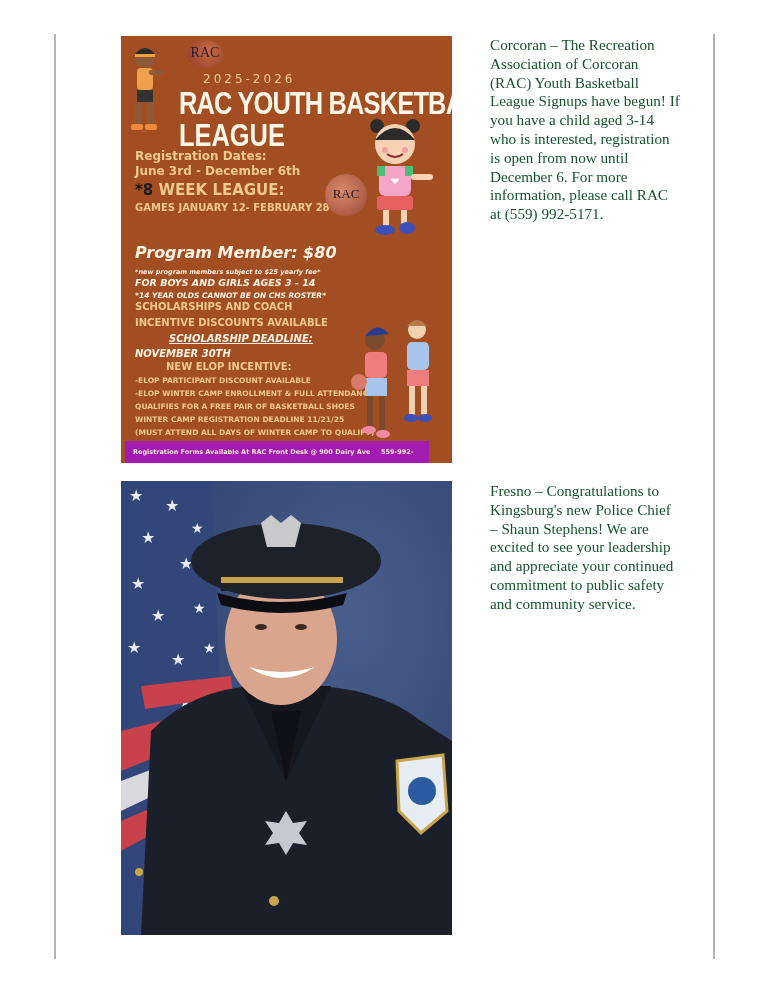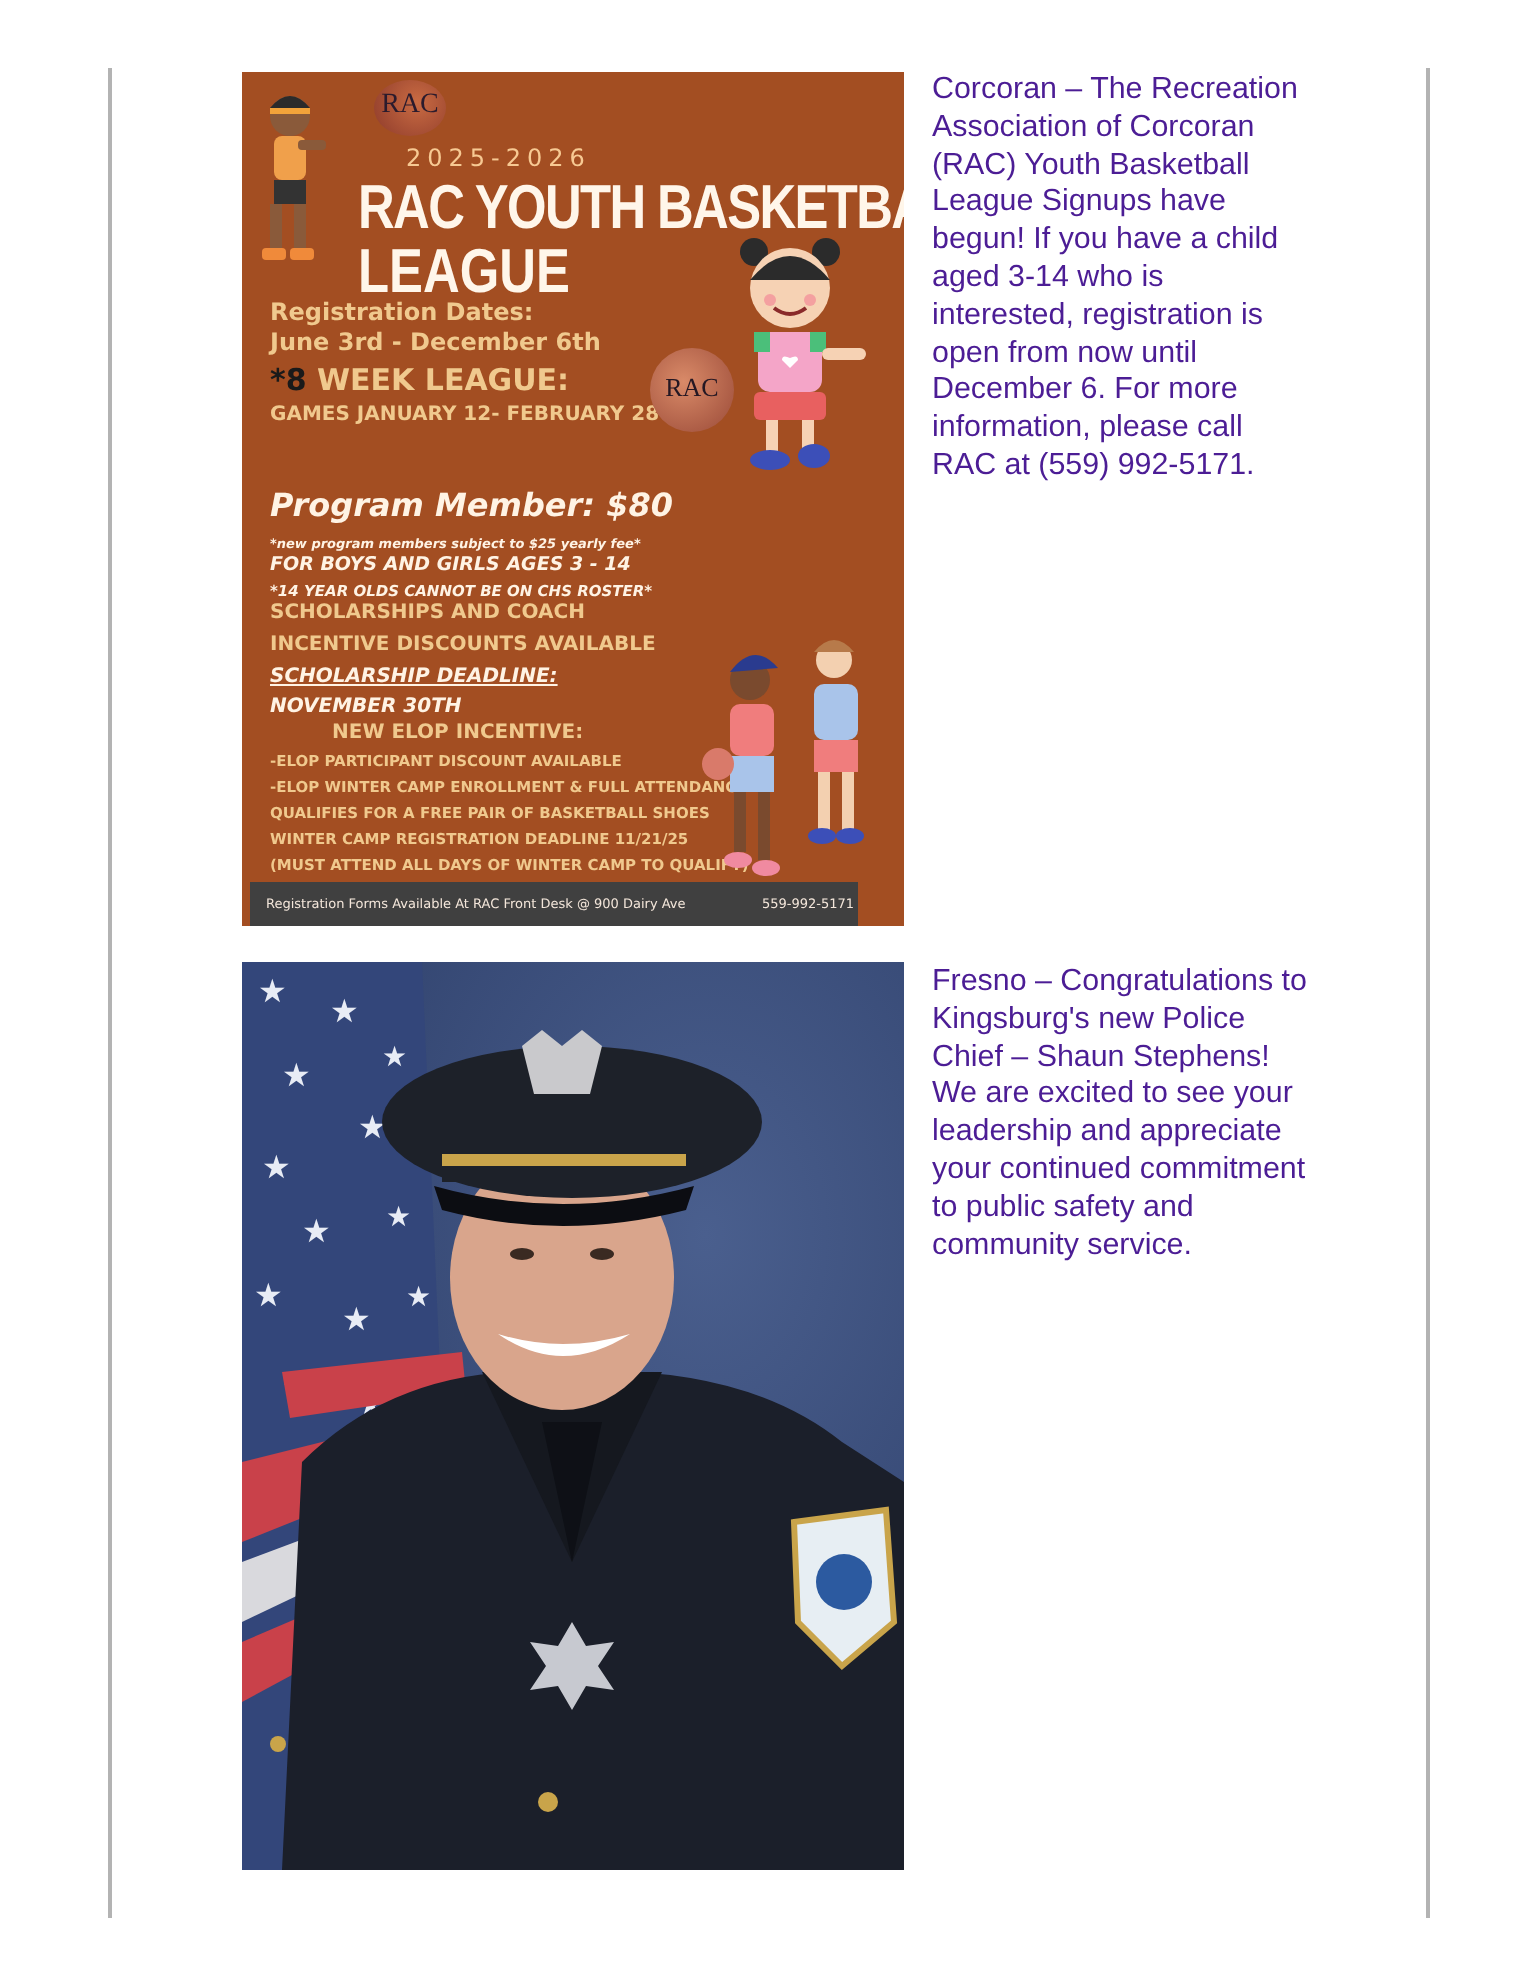--- a/index.html
+++ b/index.html
@@ -15,34 +15,34 @@
   .flyer .title1 { position: absolute; left: 58px; top: 50px; font-family: "Liberation Sans", sans-serif; font-weight: bold; font-size: 31px; color: #fff6ea; letter-spacing: -1px; transform: scaleX(0.82); transform-origin: left; white-space: nowrap; }
   .flyer .title2 { position: absolute; left: 58px; top: 82px; font-family: "Liberation Sans", sans-serif; font-weight: bold; font-size: 31px; color: #fff6ea; transform: scaleX(0.82); transform-origin: left; }
   .flyer .line { position: absolute; left: 14px; white-space: nowrap; font-weight: bold; }
   .flyer .md { font-size: 12px; }
   .flyer .lg { font-size: 16px; font-style: italic; color: #fff3e4; }
   .flyer .it { font-style: italic; color: #fff3e4; }
   .flyer .u { text-decoration: underline; }
   .flyer .tiny { font-size: 6.5px; font-style: italic; color: #fff3e4; }
   .flyer .star8 { color: #1a1a1a; }
   .flyer .side { position: absolute; left: 210px; top: 233px; width: 110px; text-align: center; font-size: 7.5px; font-style: italic; font-weight: bold; color: #fff3e4; text-decoration: underline; line-height: 11px; }
-  .flyer .footer { position: absolute; left: 4px; top: 405px; width: 304px; height: 22px; background: #404040; color: #f3e6da; font-size: 6.5px; font-weight: normal; line-height: 22px; }
+  .flyer .footer { position: absolute; left: 4px; top: 405px; width: 304px; height: 22px; background: #a21caf; color: #f3e6da; font-size: 6.5px; font-weight: bold; line-height: 22px; }
   .flyer .footer .l { position: absolute; left: 8px; }
   .flyer .footer .r { position: absolute; left: 256px; }
   
   .kid-boy { position: absolute; left: 4px; top: 8px; width: 40px; height: 92px; }
   .kid-girl { position: absolute; left: 236px; top: 82px; width: 86px; height: 126px; }
   .players { position: absolute; left: 226px; top: 282px; width: 96px; height: 136px; }
   .rac-ball { position: absolute; left: 204px; top: 138px; width: 42px; height: 42px; border-radius: 50%; background: radial-gradient(circle at 40% 40%, #d98a68, #9a4a38); color: #241723; font-family: "Liberation Serif", serif; font-size: 13px; text-align: center; line-height: 40px; }
 
   
   .photo { position: absolute; left: 121px; top: 481px; width: 331px; height: 454px; overflow: hidden; background: linear-gradient(180deg, #3a4f7f 0%, #2f4572 60%, #2a3c66 100%); }
 
   
-  .caption { position: absolute; left: 466px; width: 190px; font-family: Liberation Sans, sans-serif; font-size: 15.2px; line-height: 18.8px; color: #4c1d95; }
+  .caption { position: absolute; left: 490px; width: 190px; font-family: Liberation Serif, serif; font-size: 15.2px; line-height: 18.8px; color: #14532d; }
   .caption.c1 { top: 36px; }
   .caption.c2 { top: 482px; }
 </style>
 </head>
 <body>
 
 <div class="vline left"></div>
 <div class="vline right"></div>
 
 <div class="flyer" title="RAC Youth Basketball League flyer">
@@ -87,21 +87,21 @@
   <div class="line md" style="top:128px;">June 3rd - December 6th</div>
   <div class="line" style="top:145px; font-size:15px;"><span class="star8">*8</span><span> WEEK LEAGUE:</span></div>
   <div class="line" style="top:166px; font-size:10px;">GAMES JANUARY 12- FEBRUARY 28TH</div>
   <div class="rac-ball">RAC</div>
   <div class="line lg" style="top:207px;">Program Member: $80</div>
   <div class="line tiny" style="top:232px;">*new program members subject to $25 yearly fee*</div>
   <div class="line it" style="top:241px; font-size:9.5px;">FOR BOYS AND GIRLS AGES 3 - 14</div>
   <div class="line it" style="top:255px; font-size:7.5px;">*14 YEAR OLDS CANNOT BE ON CHS ROSTER*</div>
   <div class="line" style="top:265px; font-size:10px;">SCHOLARSHIPS AND COACH</div>
   <div class="line" style="top:281px; font-size:10px;">INCENTIVE DISCOUNTS AVAILABLE</div>
-  <div class="line it u" style="top:297px; font-size:10px;">SCHOLARSHIP DEADLINE:</div>
+  <div class="line it u" style="top:297px; font-size:10px;margin-left:34px;">SCHOLARSHIP DEADLINE:</div>
   <div class="line it" style="top:312px; font-size:10px;">NOVEMBER 30TH</div>
   <div class="line" style="top:325px; font-size:10px;margin-left:31px;">NEW ELOP INCENTIVE:</div>
   <div class="line" style="top:340px; font-size:7.5px;">-ELOP PARTICIPANT DISCOUNT AVAILABLE</div>
   <div class="line" style="top:353px; font-size:7.5px;">-ELOP WINTER CAMP ENROLLMENT &amp; FULL ATTENDANCE</div>
   <div class="line" style="top:366px; font-size:7.5px;">QUALIFIES FOR A FREE PAIR OF BASKETBALL SHOES</div>
   <div class="line" style="top:379px; font-size:7.5px;">WINTER CAMP REGISTRATION DEADLINE 11/21/25</div>
   <div class="line" style="top:392px; font-size:7.5px;">(MUST ATTEND ALL DAYS OF WINTER CAMP TO QUALIFY)</div>
 
 
   <svg class="players" viewBox="0 0 96 136">

